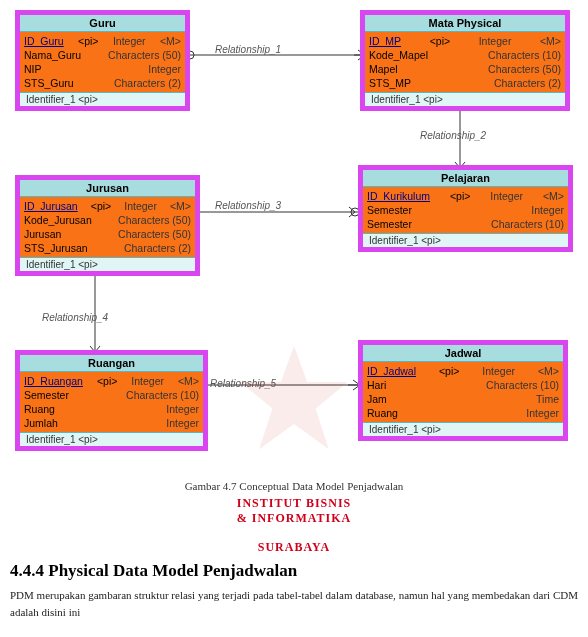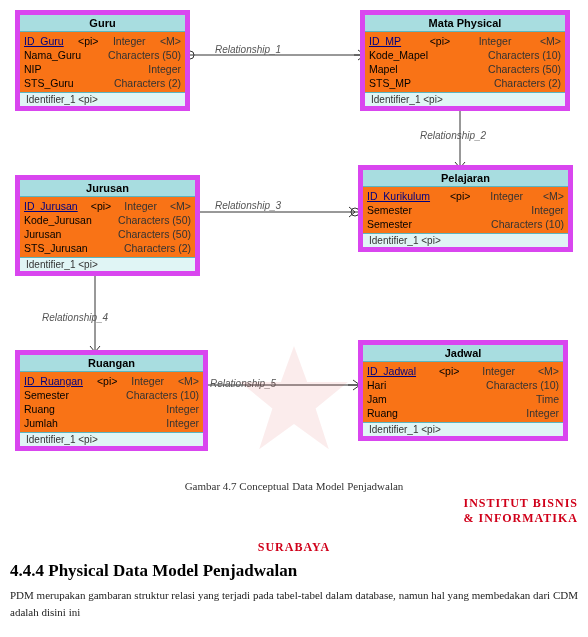--- a/index.html
+++ b/index.html
@@ -101,21 +101,21 @@
     }
 
     .figure-caption {
       text-align: center;
       font-size: 11px;
       color: #333;
       margin-bottom: 4px;
     }
 
     .watermark-area {
-      text-align: right;
+      text-align: center;
       position: relative;
       height: 40px;
       margin-bottom: 4px;
     }
 
     .watermark-line1 {
       font-size: 12px;
       font-weight: bold;
       color: #d0001a;
       letter-spacing: 1px;

